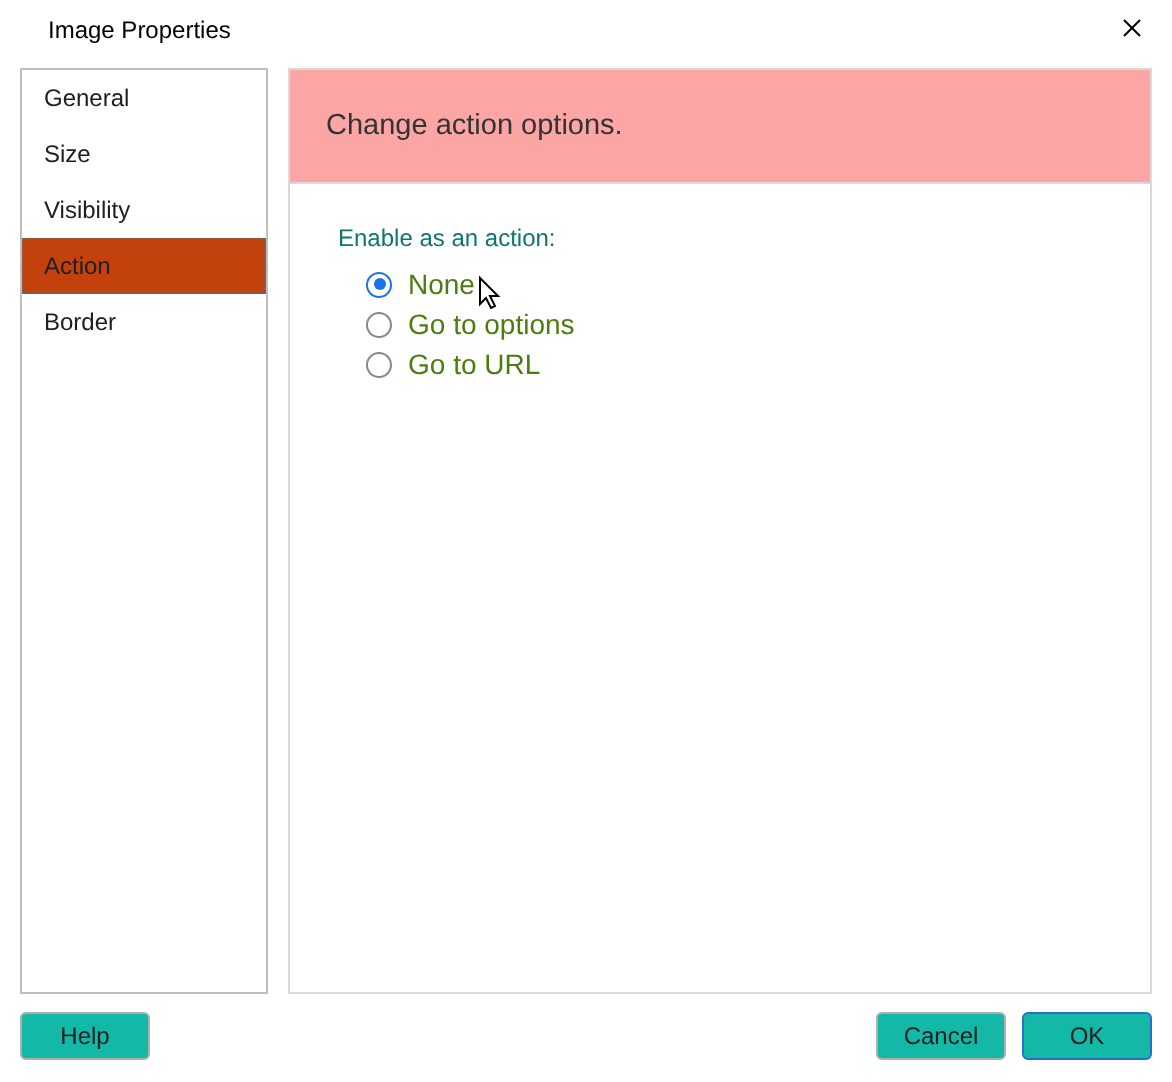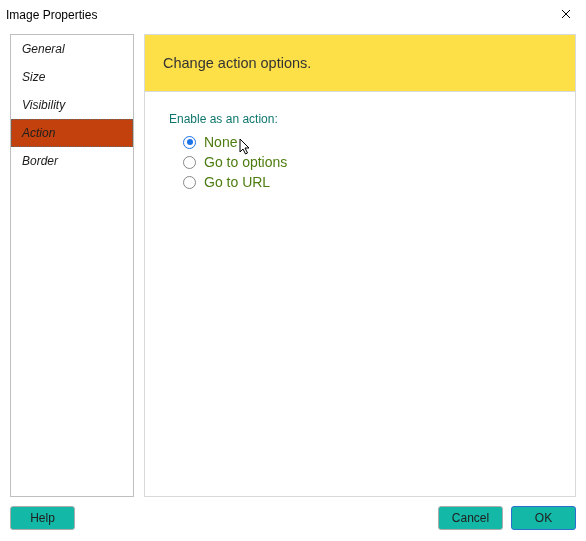--- a/index.html
+++ b/index.html
@@ -15,21 +15,21 @@
   .dialog {
     position: relative;
     width: 586px; height: 541px;
     background: #fff;
   }
   .titlebar {
     position: relative;
     height: 30px;
     display: flex;
     align-items: center;
-    padding: 0 8px 0 6px;
+    padding: 0 8px 0 24px;
   }
   .titlebar .title {
     font-size: 12px;
     color: #000;
   }
   .close-btn {
     position: absolute;
     right: 0; top: 0;
     width: 40px; height: 28px;
     display: flex;
@@ -50,35 +50,34 @@
     width: 124px; height: 100%;
     border: 1px solid #bfbfbf;
     background: #fff;
   }
   .sidebar-item {
     padding: 6px 10px;
     font-size: 12px;
     color: #202020;
     cursor: pointer;
     border: 1px dotted transparent;
-    font-style: italic;
   }
   .sidebar-item.selected {
     background: #c2410c;
     border: 1px dotted #666;
   }
 
   .content {
     position: absolute;
     left: 134px; right: 0; top: 0; bottom: 0;
   }
   .content-header {
     height: 58px;
     border: 1px solid #d9d9d9;
-    background: #fde047;
+    background: #fca5a5;
     display: flex;
     align-items: center;
     padding: 0 18px;
     font-size: 14.5px;
     color: #333;
   }
   .content-pane {
     border-left: 1px solid #d9d9d9;
     border-right: 1px solid #d9d9d9;
     border-bottom: 1px solid #d9d9d9;

